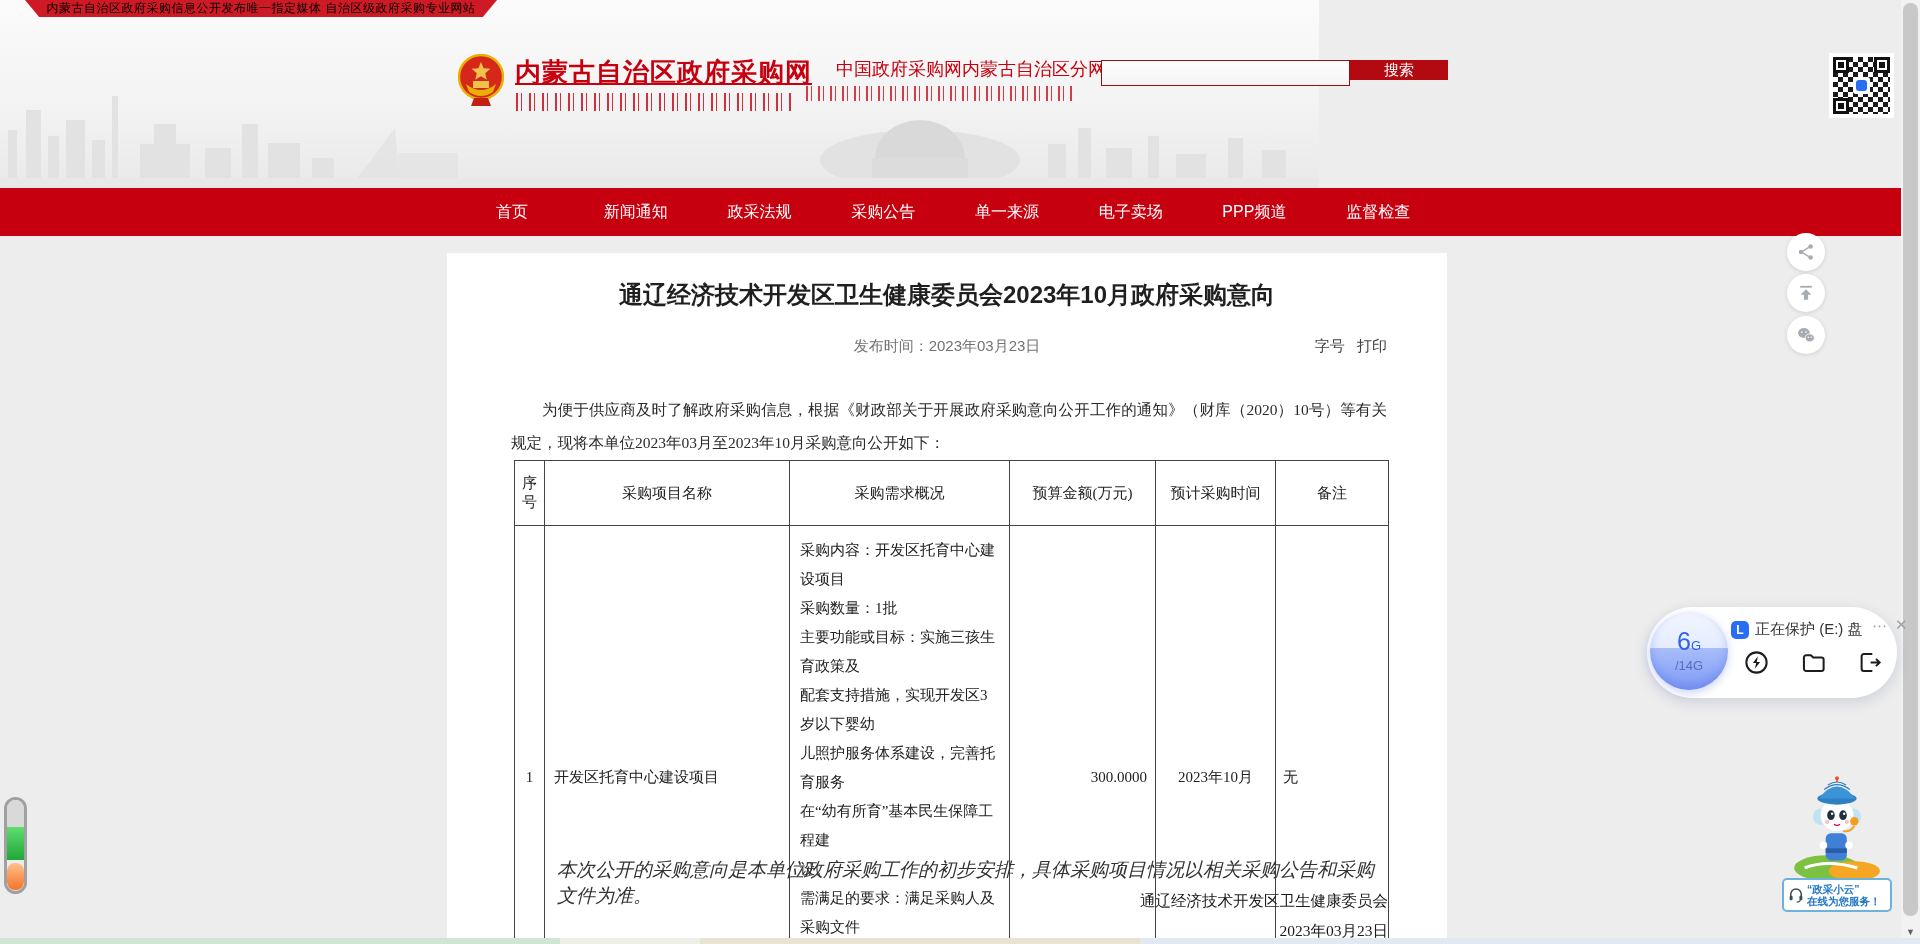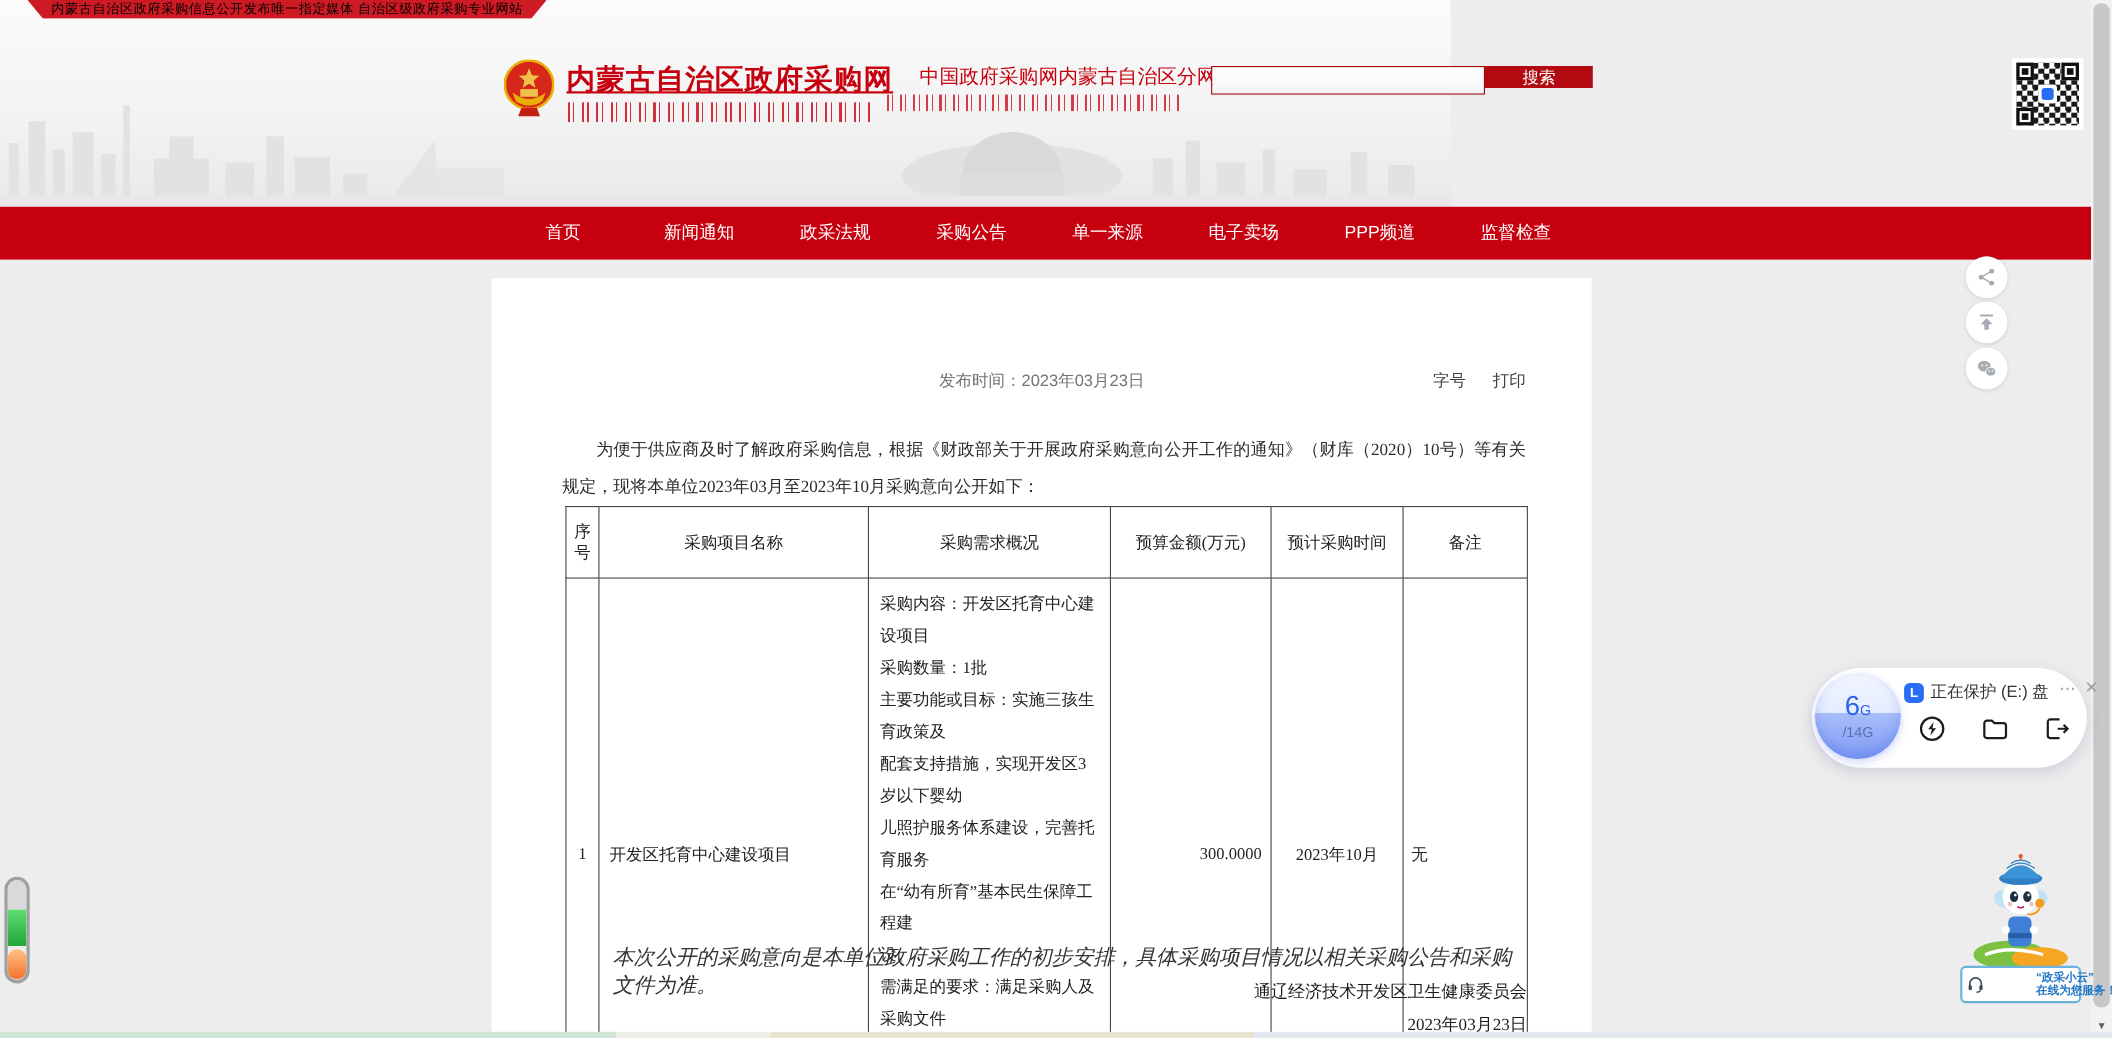--- a/index.html
+++ b/index.html
@@ -51,21 +51,21 @@
   .nav-item { width:123.75px; color:#fff; font-size:16px; line-height:48px; text-align:center;
     cursor:pointer; white-space:nowrap; }
 
   
   .panel { position:absolute; left:447px; top:253px; width:1000px; height:691px; background:#fff; }
   .page-title { position:absolute; left:0; top:26px; width:100%; text-align:center;
     font-size:24px; font-weight:bold; color:#1f1f1f; font-family:"Liberation Sans",sans-serif; }
   .pub-row { position:absolute; left:0; top:84px; width:100%; text-align:center;
     font-size:15px; color:#737373; }
   .title-tools { position:absolute; right:60px; top:84px; font-size:15px; color:#404040; }
-  .title-tools span { cursor:pointer; margin-left:20px; }
+  .title-tools span { cursor:pointer; margin-left:8px; }
 
   .article { font-family:"Liberation Serif", serif; color:#2b2b2b; }
   .para { position:absolute; left:64px; top:140px; width:876px; font-size:15.5px;
     line-height:33px; text-indent:2em; text-align:justify; }
 
   table.intent { position:absolute; left:67px; top:207px; border-collapse:collapse;
     table-layout:fixed; font-size:15px; color:#222; font-family:"Liberation Serif",serif; }
   table.intent th, table.intent td { border:1px solid #444; }
   table.intent th { height:65px; font-weight:500; text-align:center; padding:2px; }
   table.intent td { height:303px; }
@@ -111,21 +111,21 @@
     font-size:12px; font-weight:bold; text-align:center; line-height:18px; margin-right:6px; }
   .p-more { position:absolute; left:225px; top:10px; color:#9aa0a6; font-size:15px; cursor:pointer; }
   .p-close { position:absolute; left:248px; top:9px; color:#9aa0a6; font-size:15px; cursor:pointer; }
   .p-icons { position:absolute; left:96px; top:42px; width:140px; display:flex;
     justify-content:space-between; }
   .p-icons svg { width:27px; height:27px; cursor:pointer; }
 
   
   .mascot { position:absolute; left:1778px; top:776px; width:118px; height:138px; cursor:pointer; }
   .mascot-label { position:absolute; left:4px; top:102px; width:110px; height:34px; background:#fff;
-    border:2px solid #6db1dd; border-radius:5px; display:flex; align-items:center; padding:1px 3px;gap:44px; }
+    border:2px solid #6db1dd; border-radius:5px; display:flex; align-items:center; padding:1px 3px; }
   .mascot-label svg { width:18px; height:18px; flex:none; }
   .mascot-text { font-size:10.5px; line-height:12px; color:#2176c7; font-weight:bold;
     white-space:nowrap; margin-left:2px; }
 
   
   .gauge { position:absolute; left:4px; top:797px; width:23px; height:97px; border:3px solid #a0a0a0;
     border-radius:12px; background:#ededed; overflow:hidden; cursor:pointer; }
   .gauge .g1 { height:30%; background:#d9d9d9; }
   .gauge .g2 { height:36%; background:linear-gradient(180deg,#5ede70,#21a637); }
   .gauge .g3 { height:30%; margin-top:3px; border-radius:8px;
@@ -206,20 +206,21 @@
       <div class="nav-item">政采法规</div>
       <div class="nav-item">采购公告</div>
       <div class="nav-item">单一来源</div>
       <div class="nav-item">电子卖场</div>
       <div class="nav-item">PPP频道</div>
       <div class="nav-item">监督检查</div>
     </div>
   </div>
 
   <div class="panel">
+    <div class="page-title">通辽经济技术开发区卫生健康委员会2023年10月政府采购意向</div>
     <div class="pub-row">发布时间：2023年03月23日</div>
     <div class="title-tools">
       <span>字号</span>
       <span>打印</span>
     </div>
 
     <div class="article">
       <div class="para">为便于供应商及时了解政府采购信息，根据《财政部关于开展政府采购意向公开工作的通知》（财库（2020）10号）等有关规定，现将本单位2023年03月至2023年10月采购意向公开如下：</div>
 
       <table class="intent">

